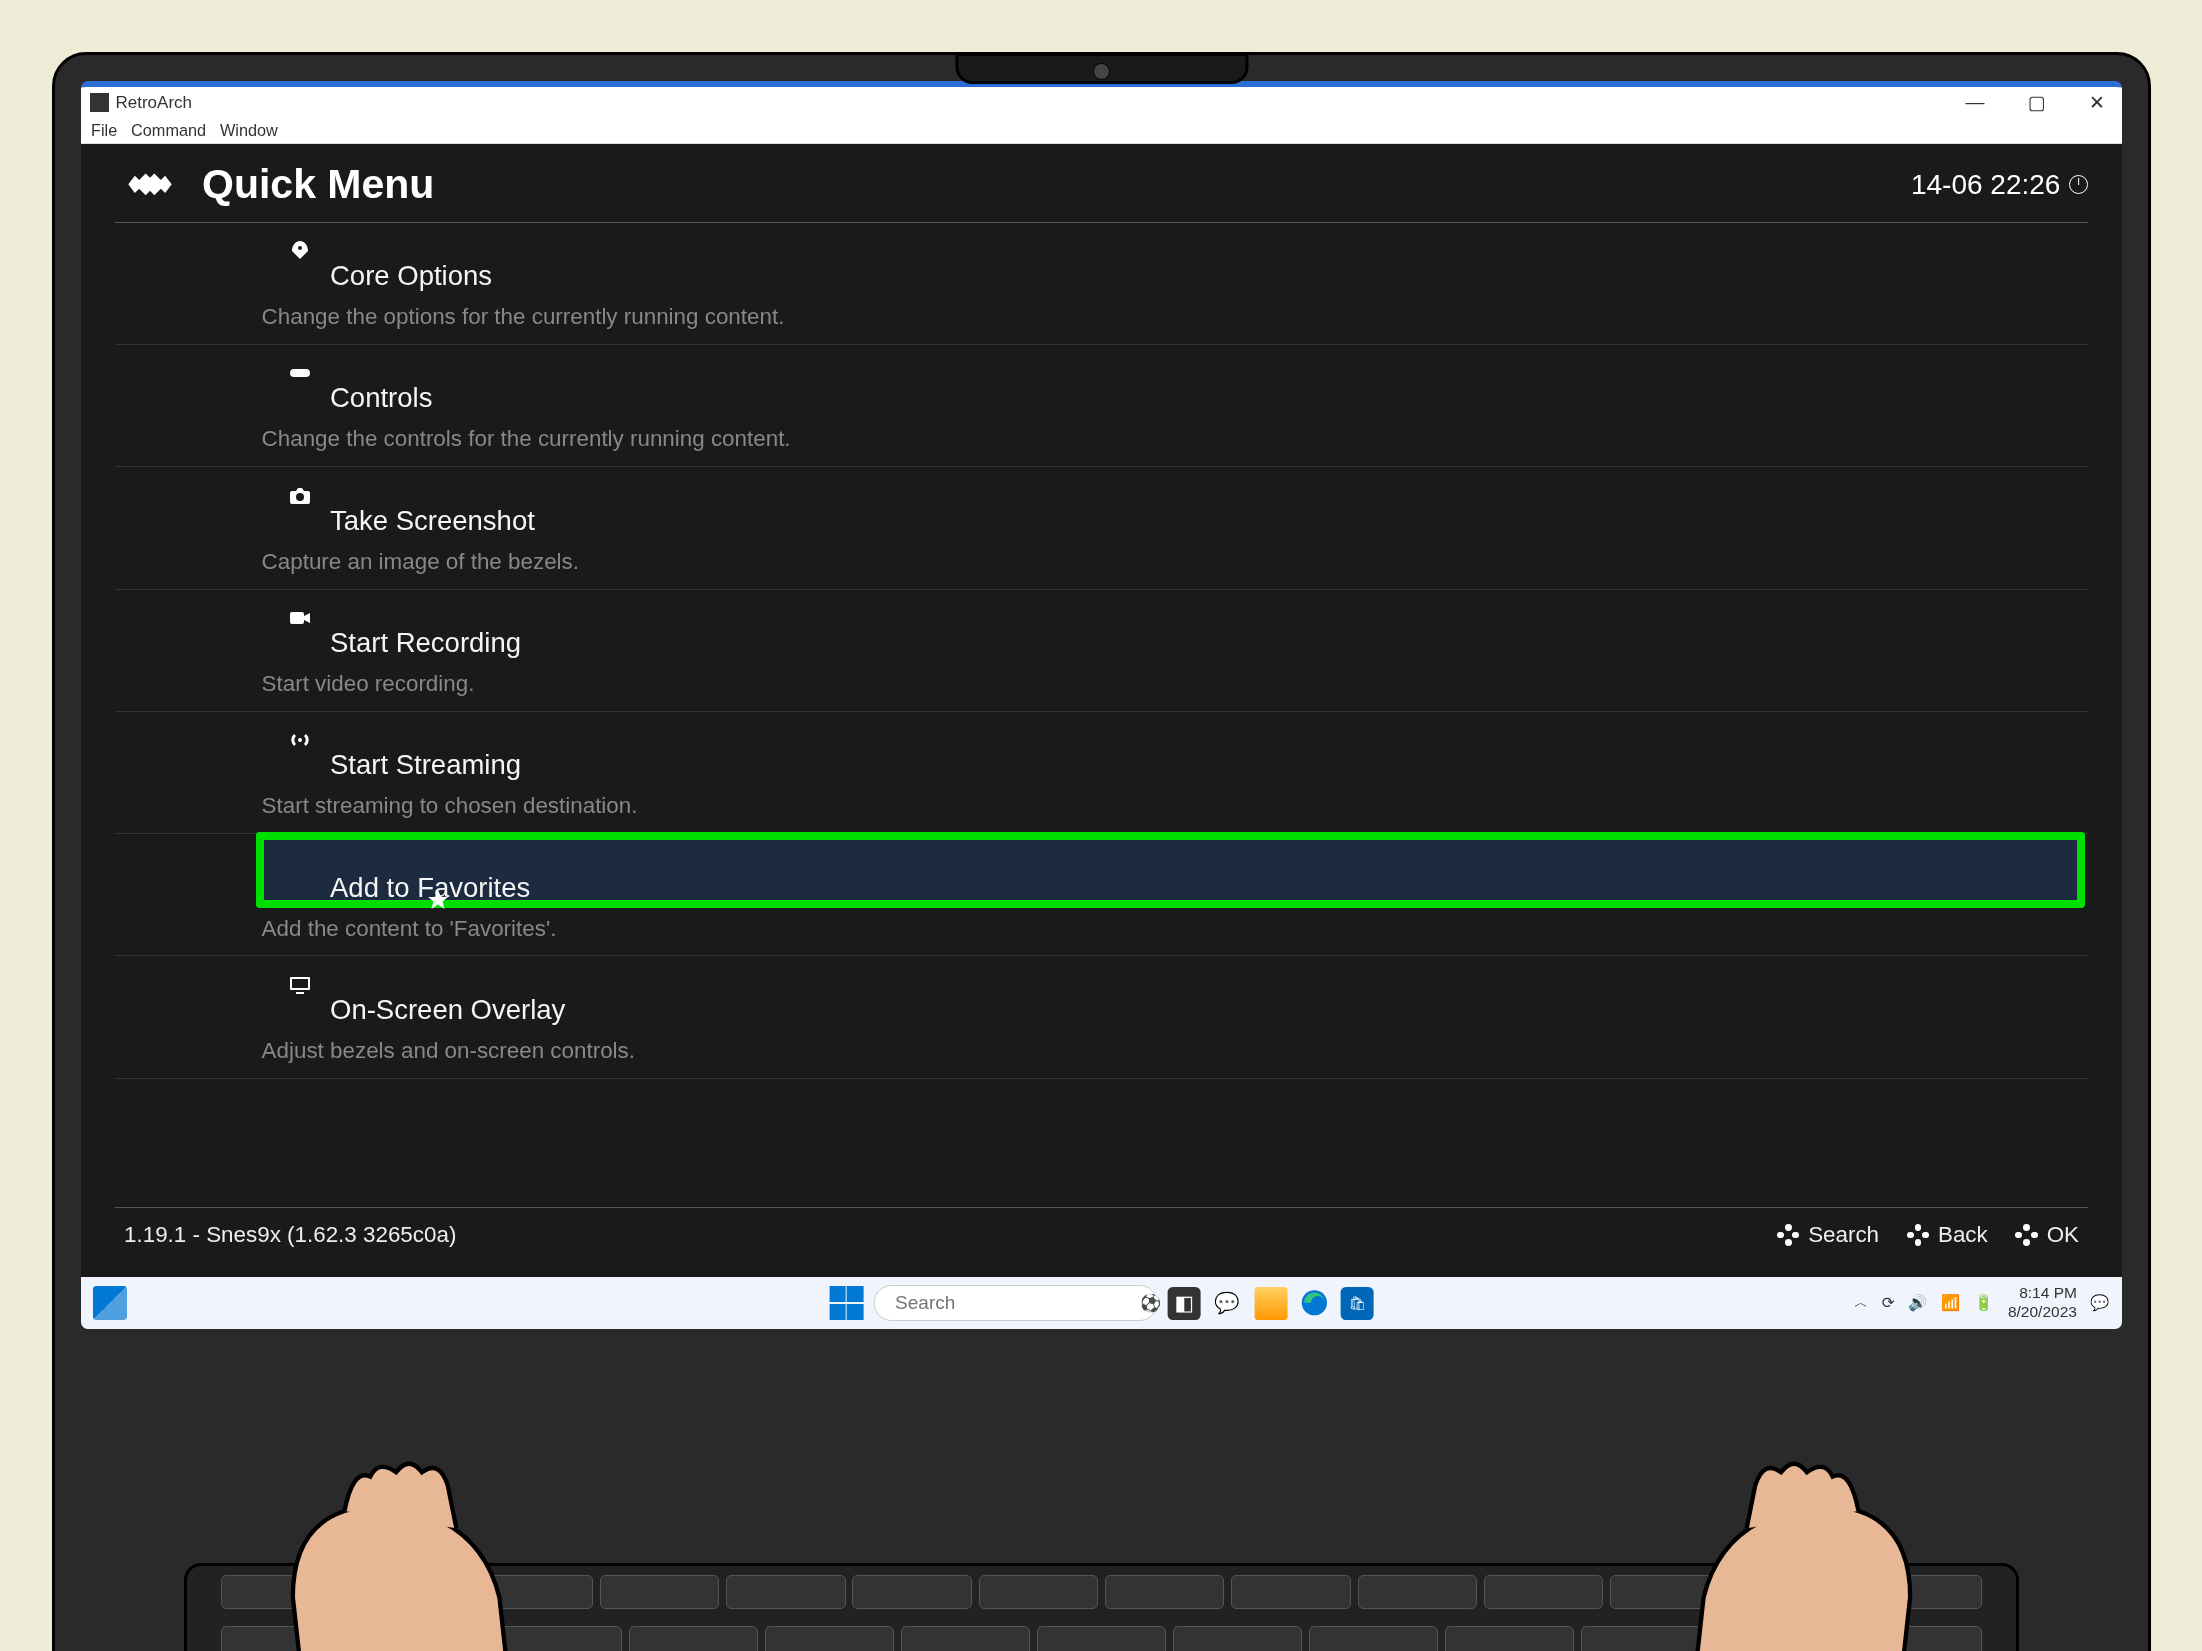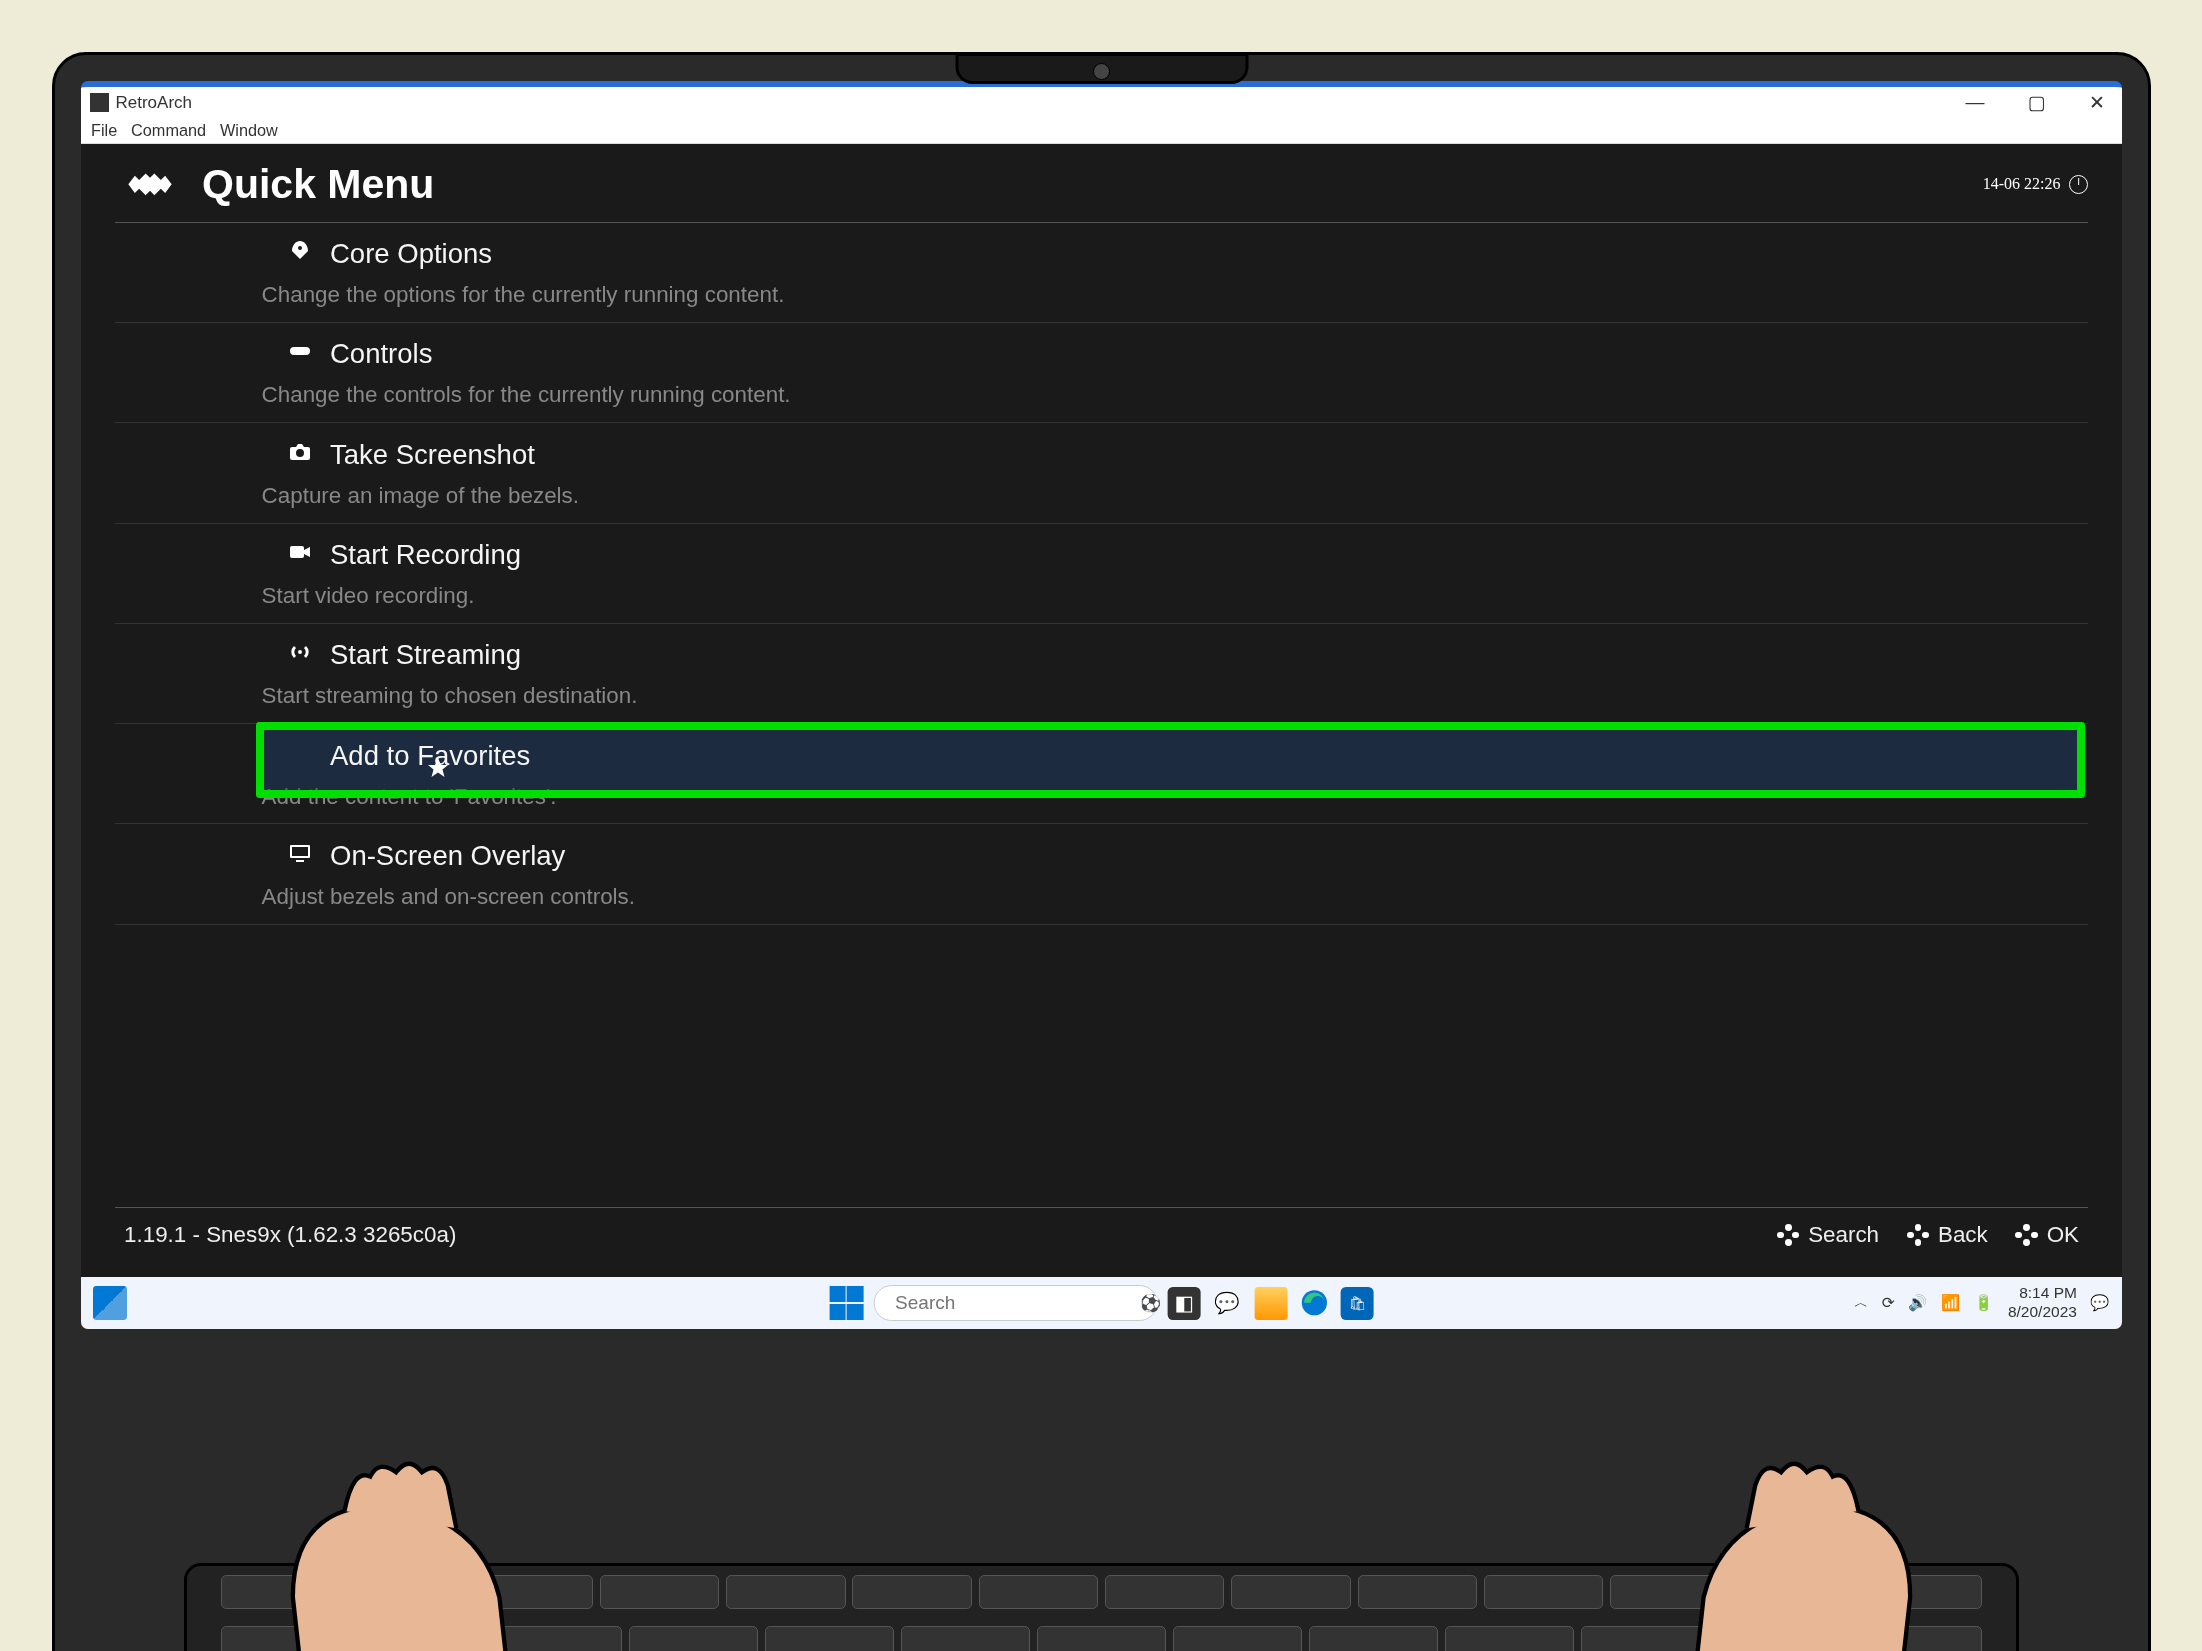--- a/index.html
+++ b/index.html
@@ -17,30 +17,30 @@
 .win-btn { cursor: pointer; padding: 0 8.6px; }
 
 .menubar { height: 26px; background: #fff; display: flex; align-items: center; padding: 0 10px; gap: 13.8px; font-size: 16.3px; color: #333; border-bottom: 0.9px solid #ddd; }
 .menubar span { cursor: pointer; }
 
 .retroarch { background: #1a1a1a; height: calc(100% - 57px - 52px); position: relative; color: #fff; font-family: Arial, sans-serif; }
 .ra-header { display: flex; align-items: center; padding: 17px 34px 13.8px 43px; gap: 9px; }
 .ra-logo { width: 52px; height: 34px; margin-right: 17px; display: flex; align-items: center; justify-content: center; }
 .ra-logo svg { fill: #fff; }
 .ra-title { font-size: 41px; font-weight: bold; flex: 1; }
-.ra-clock { font-size: 16px; display: flex; gap: 8.6px; font-family: Liberation Serif, serif; }
+.ra-clock { font-size: 28px; display: flex; align-items: center; gap: 8.6px; }
 .clock-icon { width: 19px; height: 19px; border: 1.7px solid #fff; border-radius: 50%; position: relative; }
 .clock-icon::after { content: ''; position: absolute; top: 1.7px; left: 50%; width: 1.7px; height: 6.9px; background: #fff; transform: translateX(-50%); }
 .ra-divider-top { height: 0.9px; background: #555; margin: 0 34px; }
 
 .ra-list { padding: 0; margin: 0 34px; }
 .ra-item { padding: 15.5px 0 13.8px 138px; position: relative; border-bottom: 0.9px solid #333; }
 .ra-item-icon { position: absolute; left: 172px; top: 15.5px; width: 26px; height: 26px; display: flex; align-items: center; justify-content: center; color: #fff; }
 .ra-item-icon svg { fill: #fff; width: 24px; height: 24px; }
-.ra-item-label { font-size: 27.5px; color: #f5f5f5; padding-left: 77px; }
+.ra-item-label { font-size: 27.5px; color: #f5f5f5; padding-left: 77px; margin-top: 22px; }
 .ra-item-desc { font-size: 22.4px; color: #888; margin-top: 12px; padding-left: 8.6px; }
 
 .highlighted { position: relative; }
 .highlight-box { position: absolute; left: 141px; right: 3.4px; top: -1.7px; height: 76px; border: 8.6px solid #00e000; background: rgba(30,60,100,0.5); border-radius: 3.4px; z-index: 0; }
 .highlight-inner { position: relative; z-index: 1; }
 
 .ra-footer { position: absolute; bottom: 12px; left: 0; right: 0; padding: 15.5px 43px 17px; display: flex; align-items: center; }
 .ra-divider-bot { position: absolute; top: 0; left: 34px; right: 34px; height: 0.9px; background: #555; }
 .ra-version { font-size: 22.4px; color: #eee; flex: 1; }
 .ra-buttons { display: flex; gap: 26px; font-size: 22.4px; color: #eee; }

